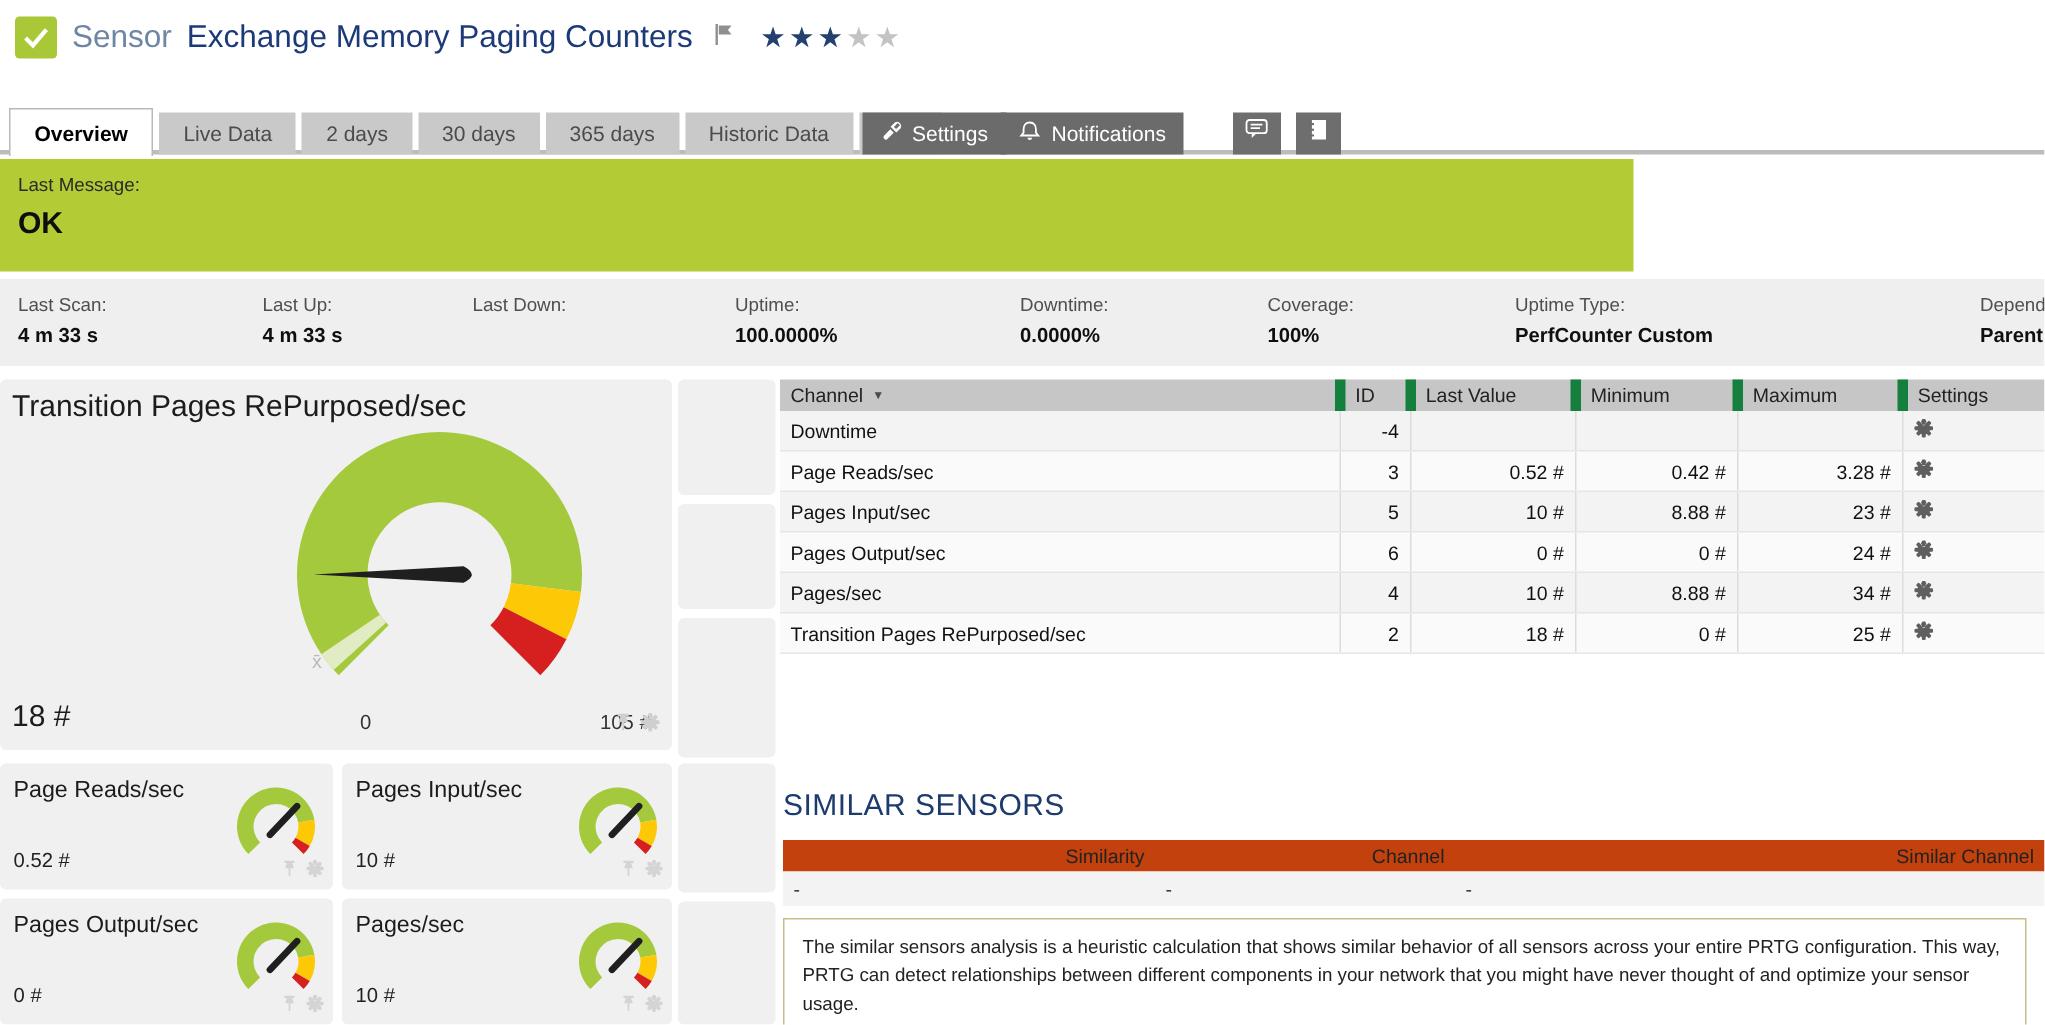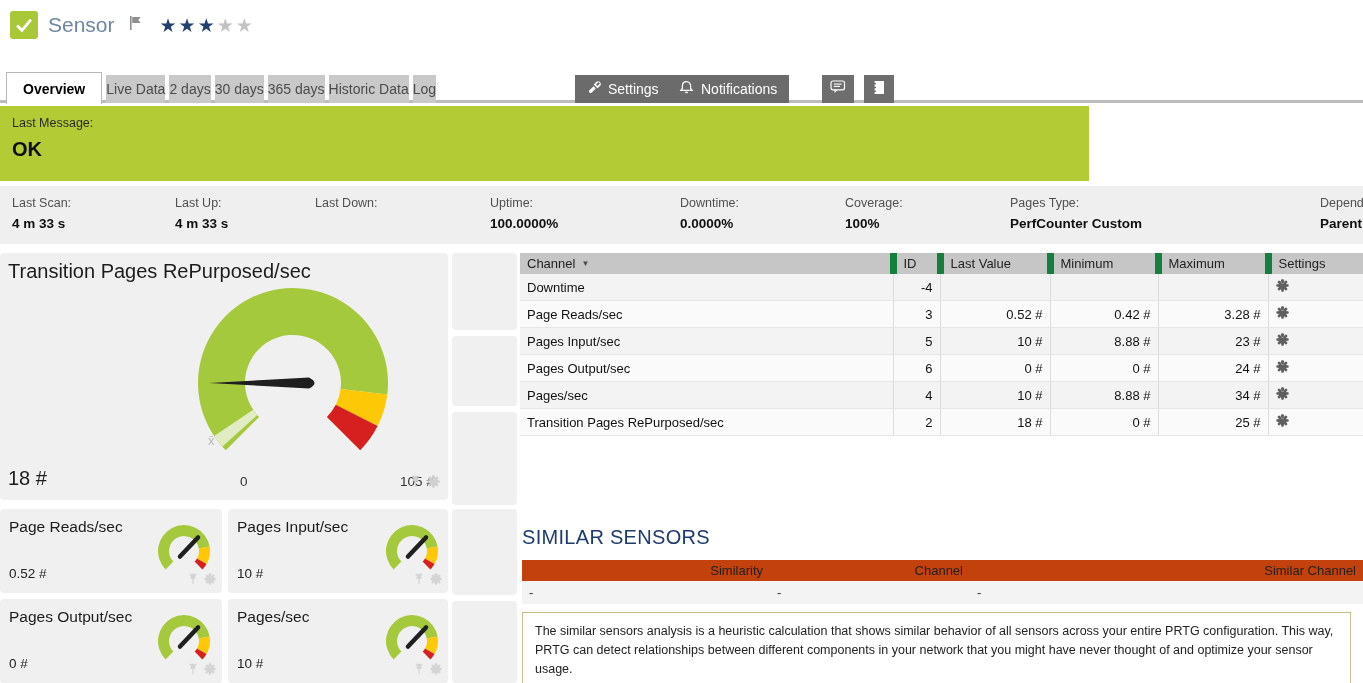--- a/index.html
+++ b/index.html
@@ -19,21 +19,21 @@
   .flag { margin-left:4px; }
   .stars { margin-left:8px; display:flex; }
   .star { font-size:19px; line-height:19px; margin-right:2px; }
   .star.filled { color:#24406f; }
   .star.empty  { color:#c3c3c3; }
 
   
   .tab-underline { left:0; top:100px; width:1363px; height:3px; background:#bcbcbc; z-index:1; }
   .tabs { left:6px; top:75px; display:flex; gap:4px; z-index:2; }
   .tab { background:#c9c9c9; color:#4b4b4b; font-size:14px; height:28px;
-         padding:0 0; display:flex; align-items:center; cursor:default; }
+         padding:0 16px; display:flex; align-items:center; cursor:default; }
   .tab.active { background:#fff; color:#000; font-weight:bold;
                 border:1px solid #b9b9b9; border-bottom:none;
                 height:32px; margin-top:-3px; padding:0 16px; }
   .btn { position:absolute; top:75px; height:28px; background:#6b6b6b; color:#fff;
          font-size:14px; display:flex; align-items:center; gap:7px; padding:0 12px; z-index:2; }
   .sq-btn { position:absolute; top:75px; height:28px; background:#6e6e6e;
             display:flex; align-items:center; justify-content:center; z-index:2; }
 
   
   .banner { left:0; top:106px; width:1089px; height:75px; background:#b3cb35; }
@@ -112,20 +112,21 @@
   </defs>
 </svg>
 
 <div class="abs hdr">
   <div class="check-box">
     <svg width="22" height="22" viewBox="0 0 27 27">
         <polyline points="5,14 11,20 22,7" fill="none" stroke="#fff" stroke-width="3.5"></polyline>
       </svg>
   </div>
   <span class="hdr-prefix">Sensor</span>
+  <span class="hdr-title">Exchange Memory Paging Counters</span>
   <span class="flag">
     <svg width="13" height="16" viewBox="0 0 13 16">
         <rect x="1" y="1" width="1.6" height="14" fill="#8f8f8f"></rect>
         <path d="M3.2 2h8.5l-2.4 3 2.4 3H3.2z" fill="#8f8f8f"></path>
       </svg>
   </span>
   <span class="stars">
       <span class="star filled">★</span>
       <span class="star filled">★</span>
       <span class="star filled">★</span>
@@ -214,21 +215,21 @@
     </div>
   <div class="stat" style="left:680px">
       <span class="lab">Downtime:</span>
       <span class="val">0.0000%</span>
     </div>
   <div class="stat" style="left:845px">
       <span class="lab">Coverage:</span>
       <span class="val">100%</span>
     </div>
   <div class="stat" style="left:1010px">
-      <span class="lab">Pages Type:</span>
+      <span class="lab">Uptime Type:</span>
       <span class="val">PerfCounter Custom</span>
     </div>
   <div class="stat" style="left:1320px">
       <span class="lab">Dependency:</span>
       <span class="val">Parent</span>
     </div>
 </div>
 
 <div class="panel" style="left:0;top:253px;width:448px;height:247px">
   <div class="main-gauge-title">Transition Pages RePurposed/sec</div>

